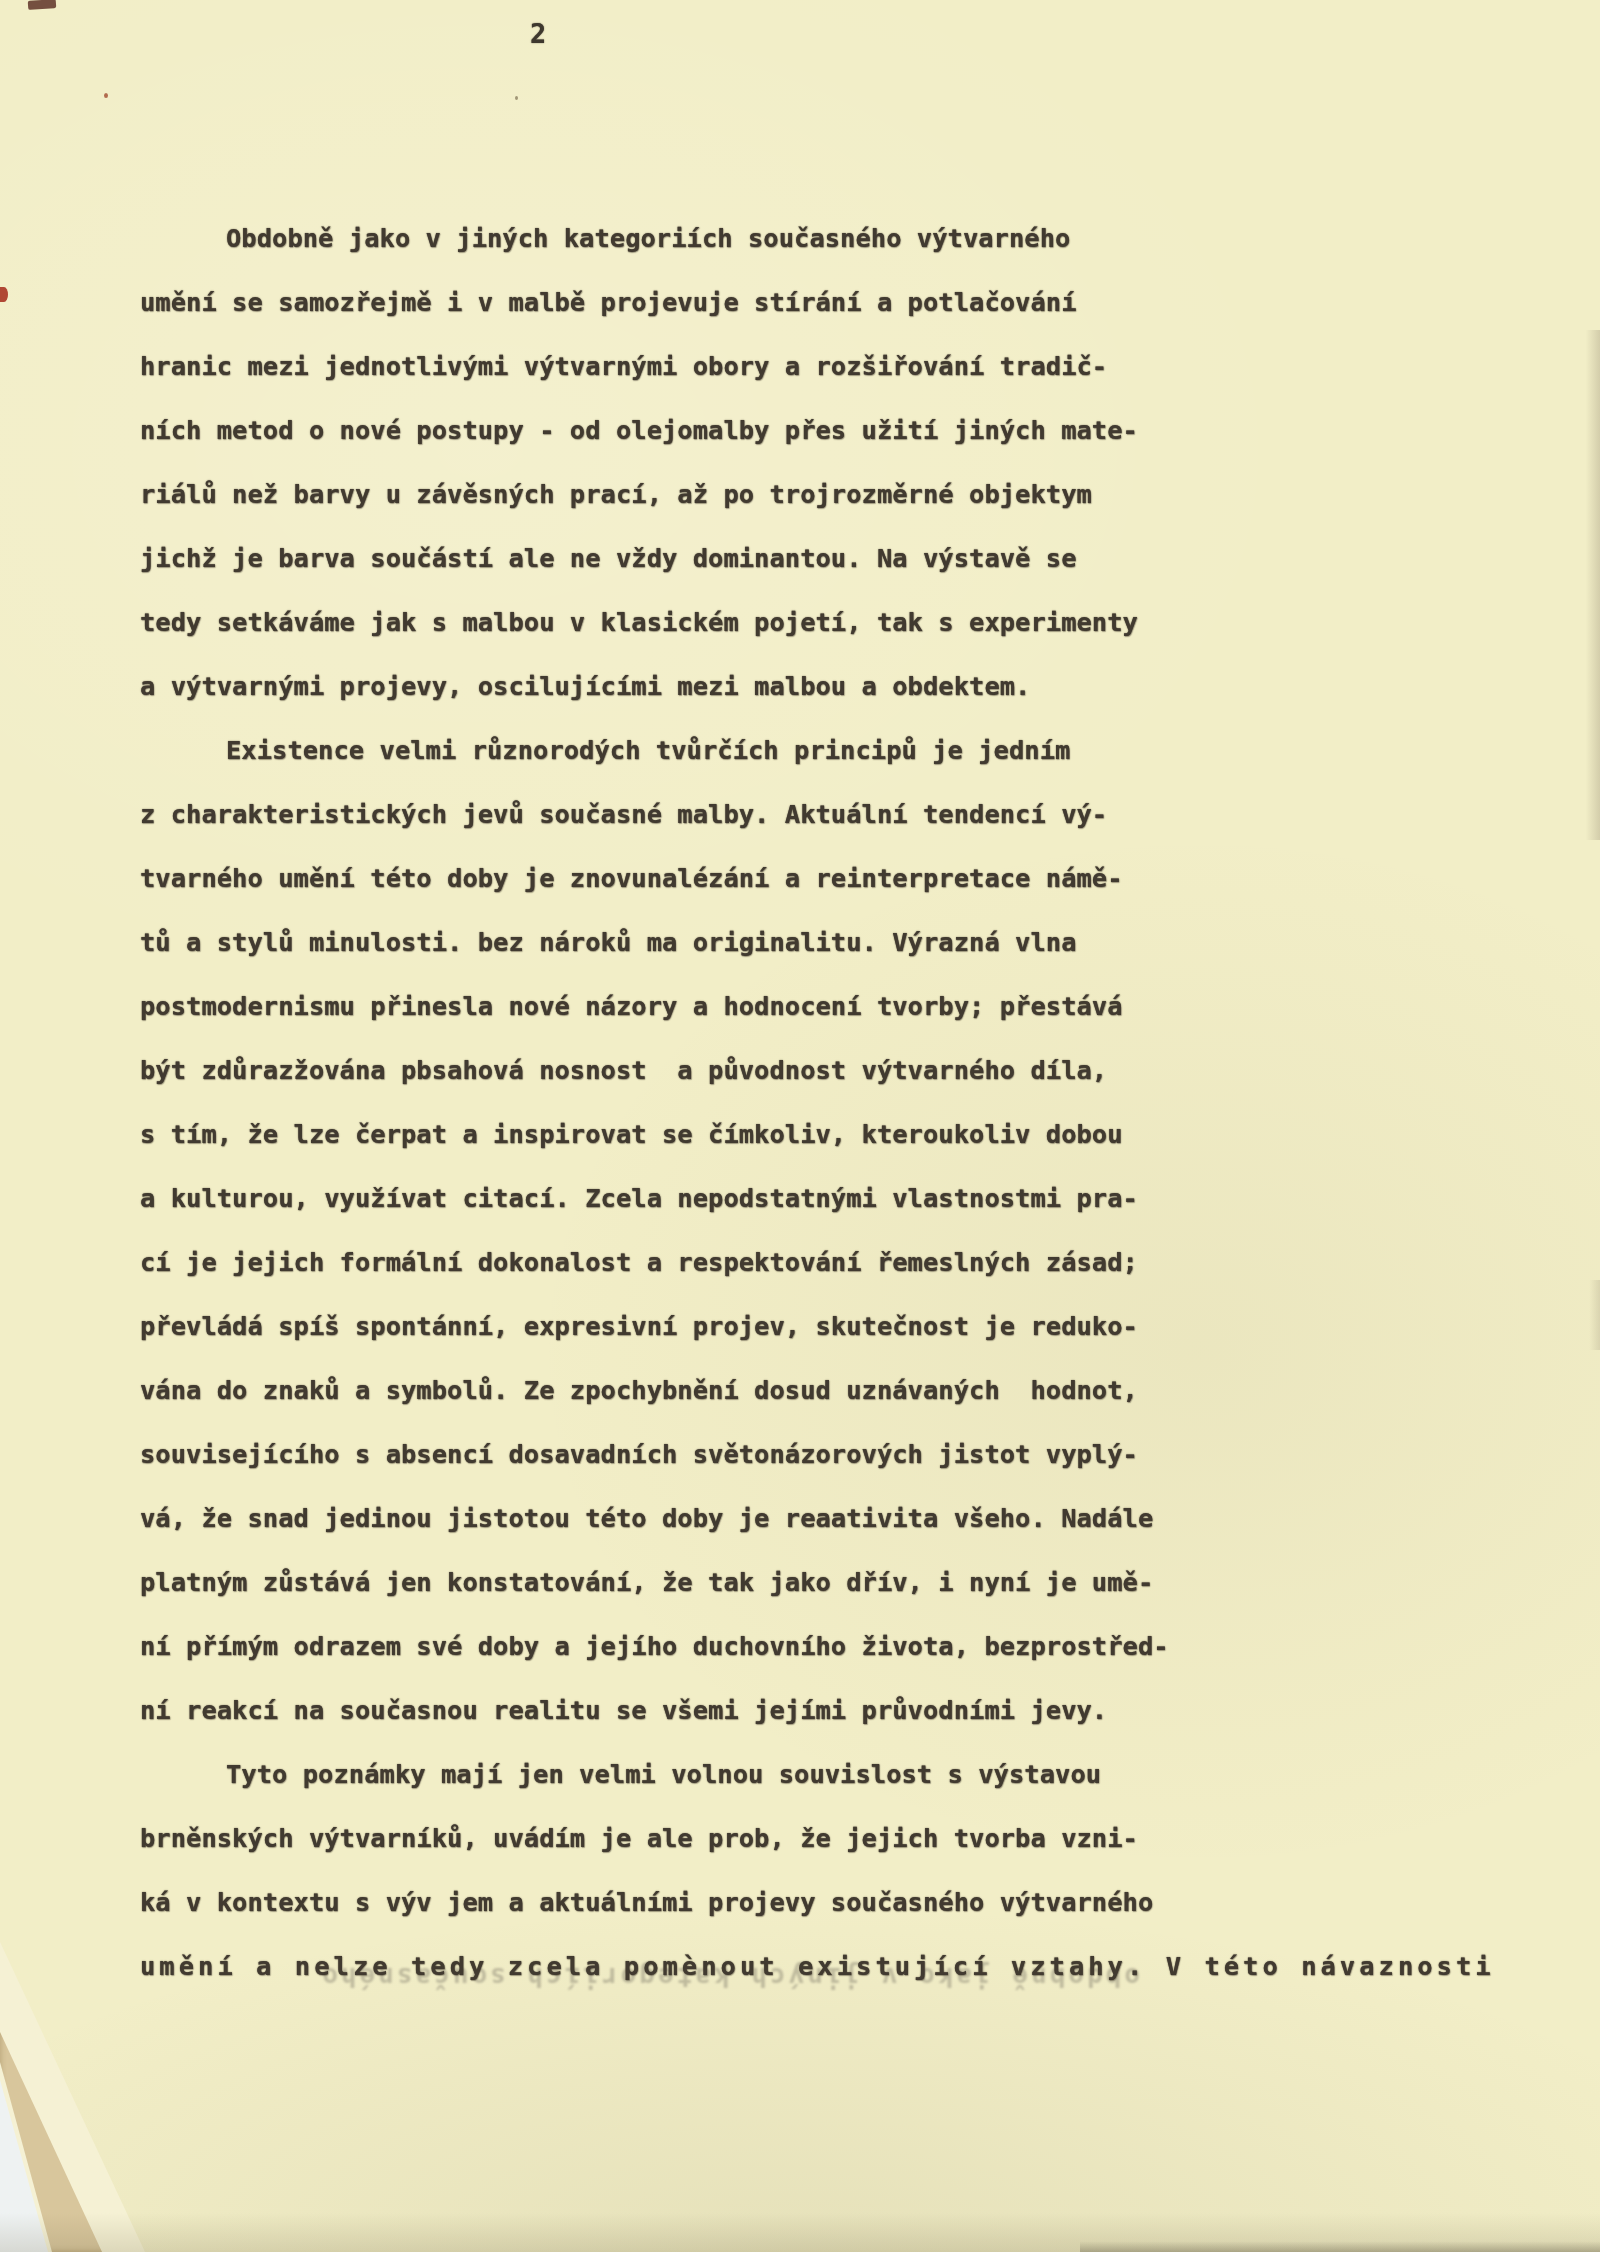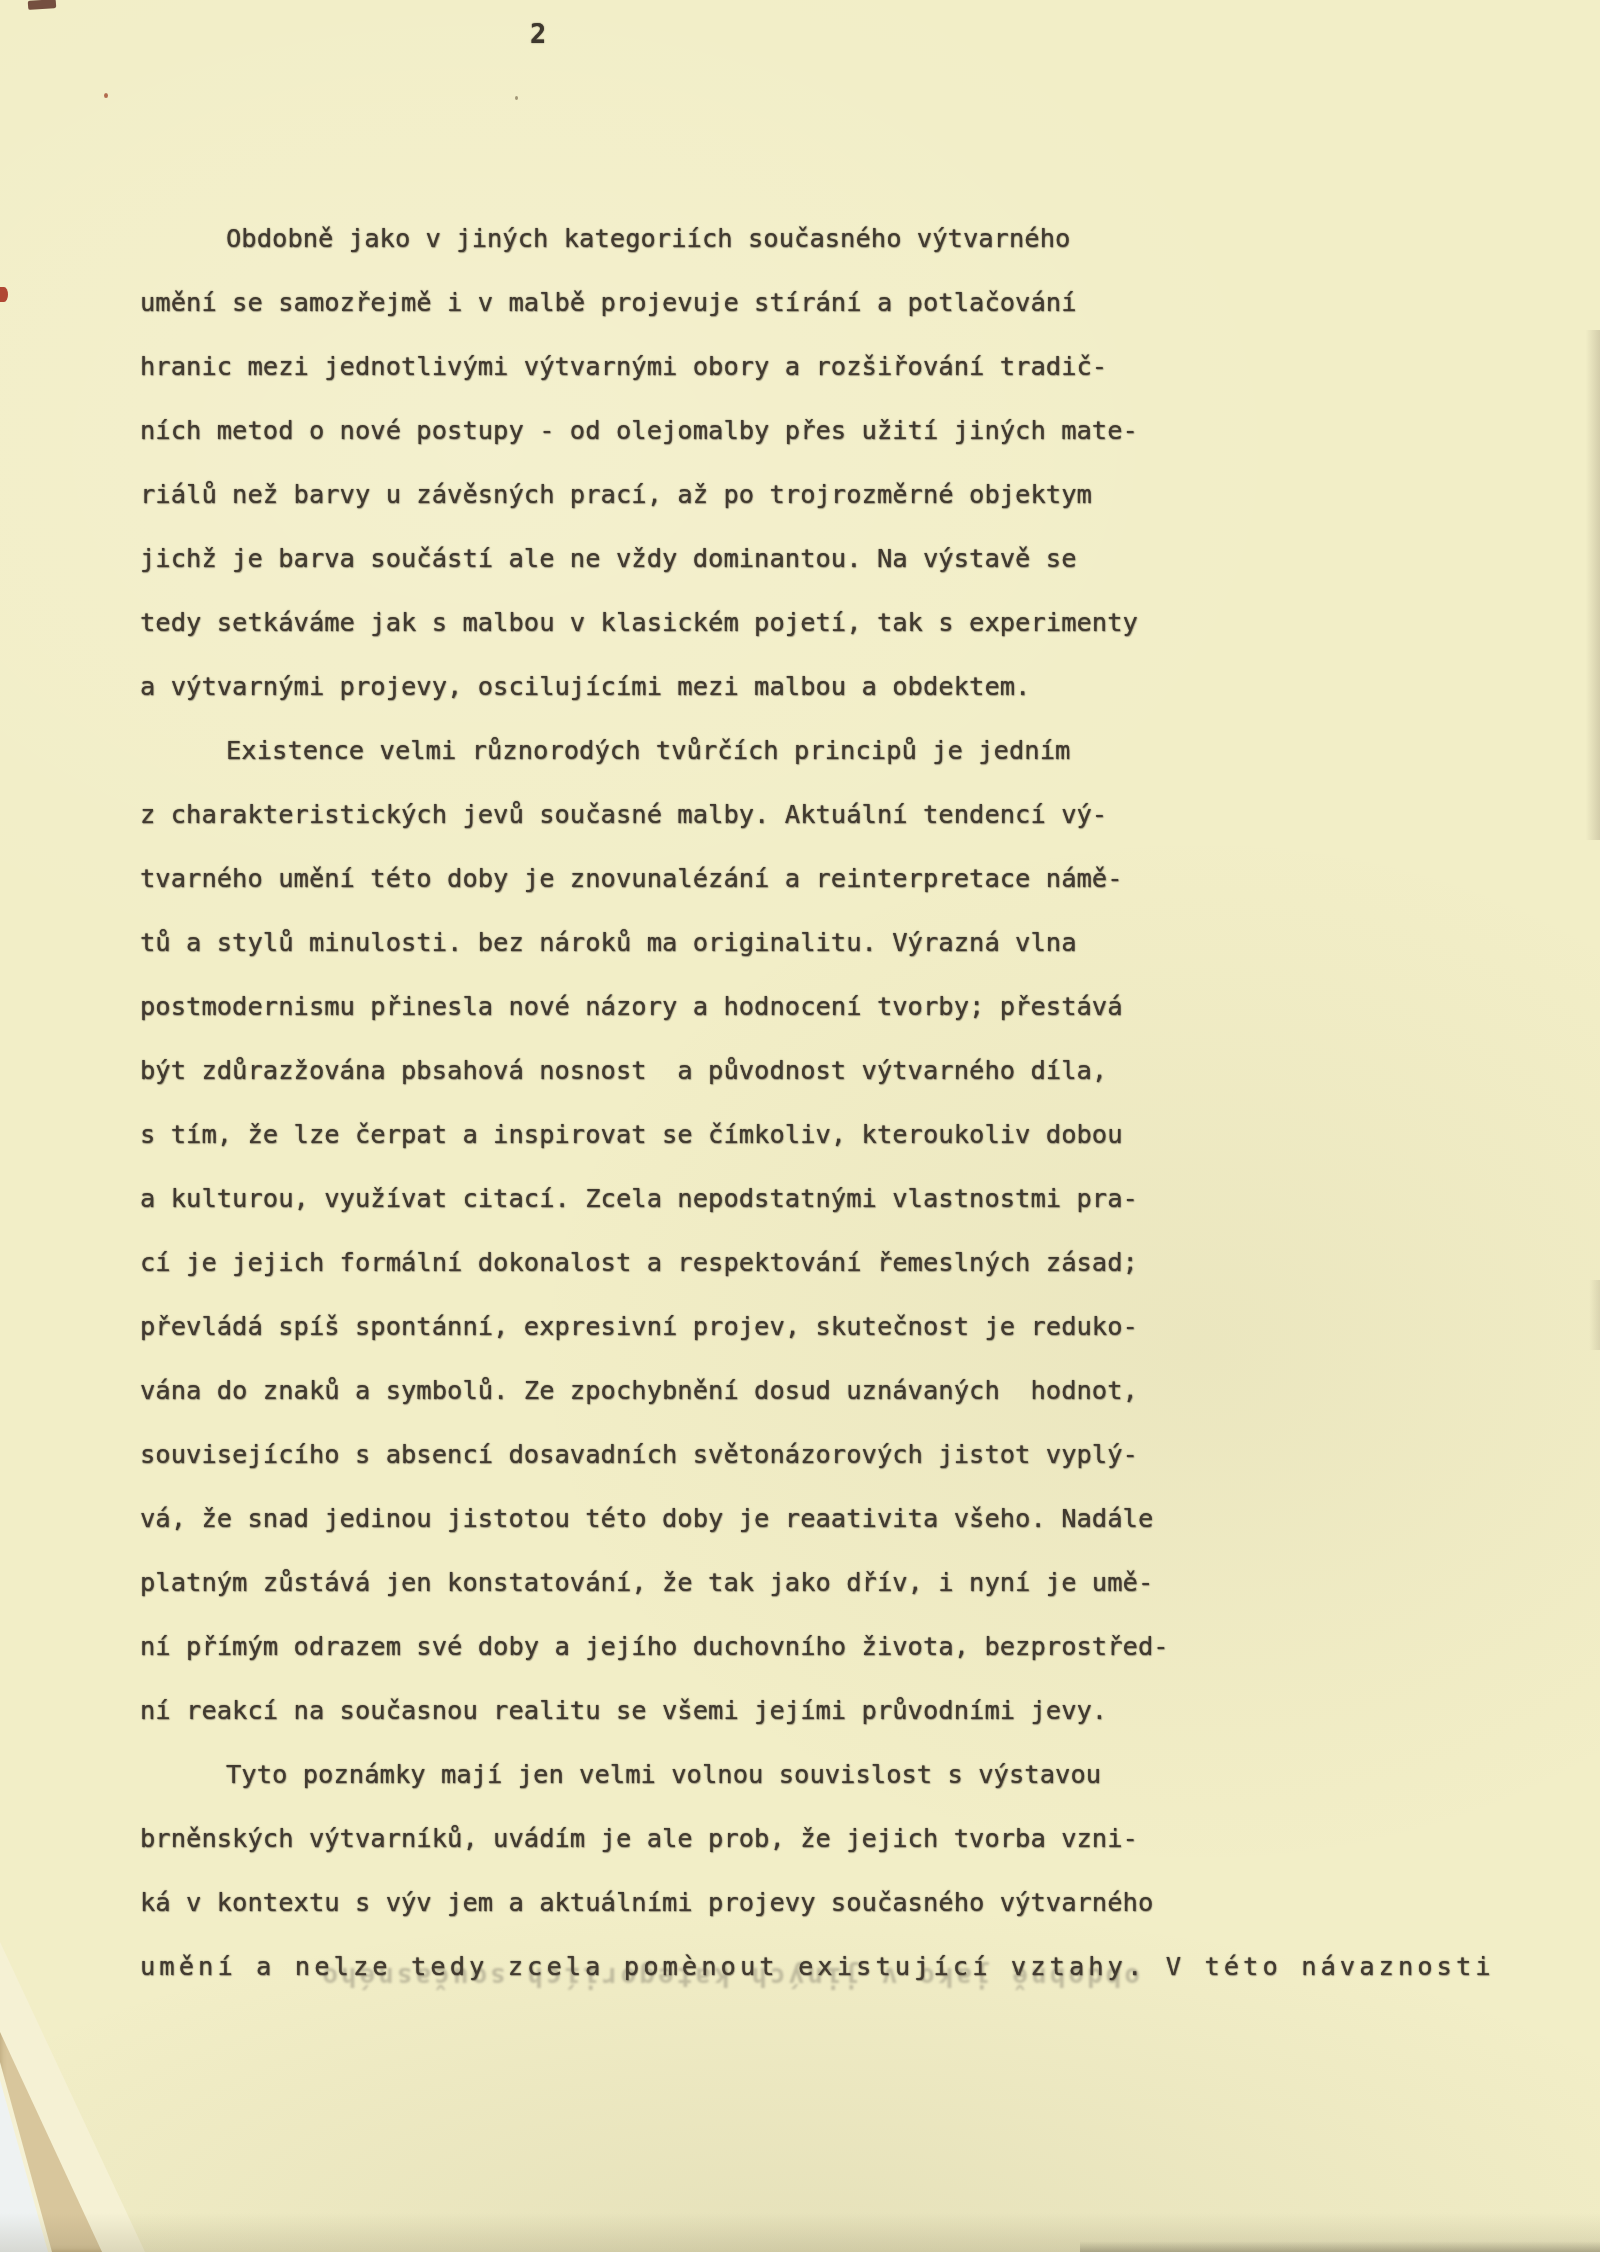--- a/index.html
+++ b/index.html
@@ -13,21 +13,21 @@
     background:
       radial-gradient(1200px 800px at 30% 20%, rgba(255,255,255,0.12), rgba(0,0,0,0) 70%),
       radial-gradient(900px 700px at 75% 60%, rgba(120,105,60,0.06), rgba(0,0,0,0) 75%),
       radial-gradient(1400px 500px at 50% 100%, rgba(120,110,70,0.10), rgba(0,0,0,0) 70%),
       #f2eec7;
   }
   
   .doc-body{
     position:absolute;left:140px;top:206px;width:1420px;
     color:#413a30;
-    font-size:25.5px;font-weight:400;
+    font-size:25.5px;font-weight:700;
     line-height:64px;
     white-space:pre;
     text-shadow:0 0 1.3px rgba(58,48,36,0.85), 0.6px 0.8px 1px rgba(58,48,36,0.35);
   }
   .line{height:64px;}
   .line.indent{padding-left:86px;}
   .line.wide{letter-spacing:4px;}
   .page-number{
     position:absolute;left:530px;top:18px;
     color:#3e382e;font-size:27px;font-weight:700;

